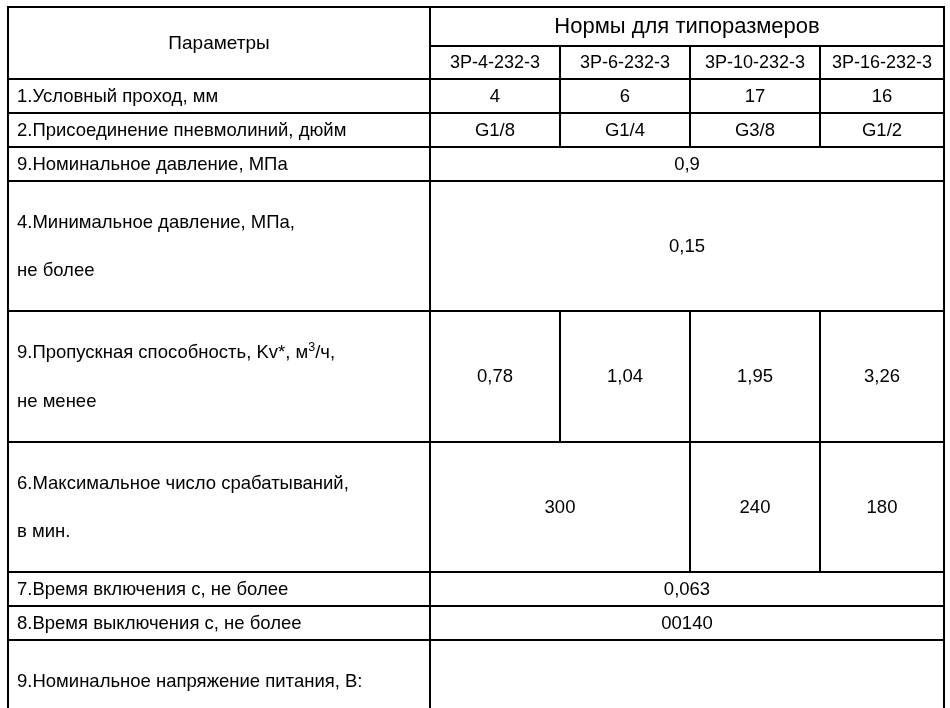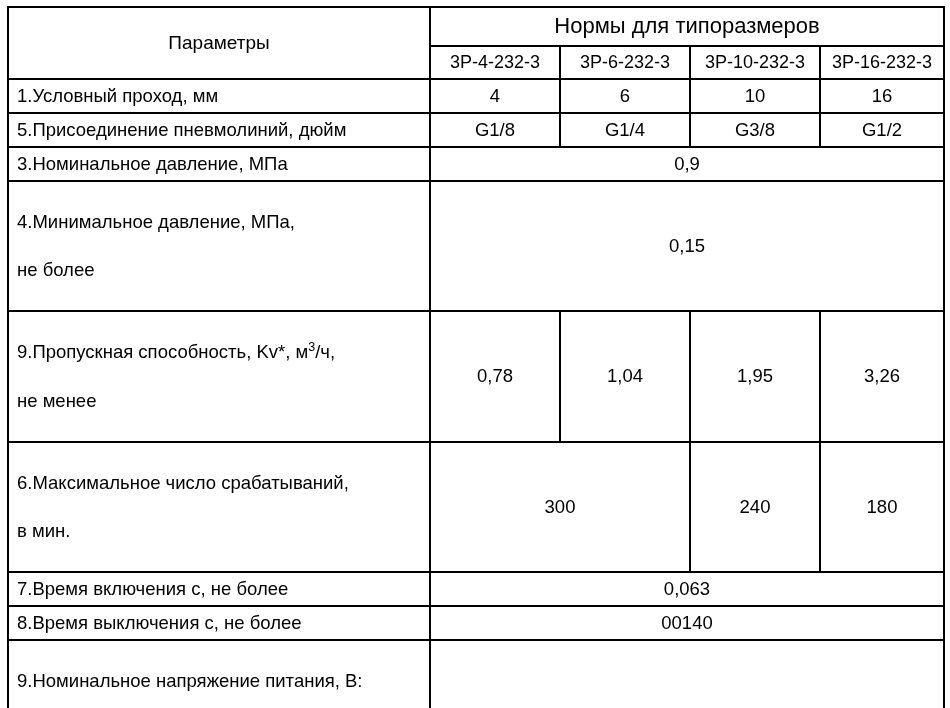--- a/index.html
+++ b/index.html
@@ -102,34 +102,34 @@
         <th class="hdr-size">3Р-16-232-3</th>
       </tr>
     </thead>
 
     <tbody>
 
       <tr>
         <td class="param-cell">1.Условный проход, мм</td>
         <td class="center">4</td>
         <td class="center">6</td>
-        <td class="center">10</td>
+        <td class="center">17</td>
         <td class="center">16</td>
       </tr>
 
       <tr>
-        <td class="param-cell">5.Присоединение пневмолиний, дюйм</td>
+        <td class="param-cell">2.Присоединение пневмолиний, дюйм</td>
         <td class="center">G1/8</td>
         <td class="center">G1/4</td>
         <td class="center">G3/8</td>
         <td class="center">G1/2</td>
       </tr>
 
       <tr>
-        <td class="param-cell">3.Номинальное давление, МПа</td>
+        <td class="param-cell">9.Номинальное давление, МПа</td>
         <td class="center" colspan="4">0,9</td>
       </tr>
 
       <tr>
         <td class="param-cell">
           <span class="main-line">4.Минимальное давление, МПа,</span>
           <span class="main-line">не более</span>
         </td>
         <td class="center" colspan="4">0,15</td>
       </tr>

